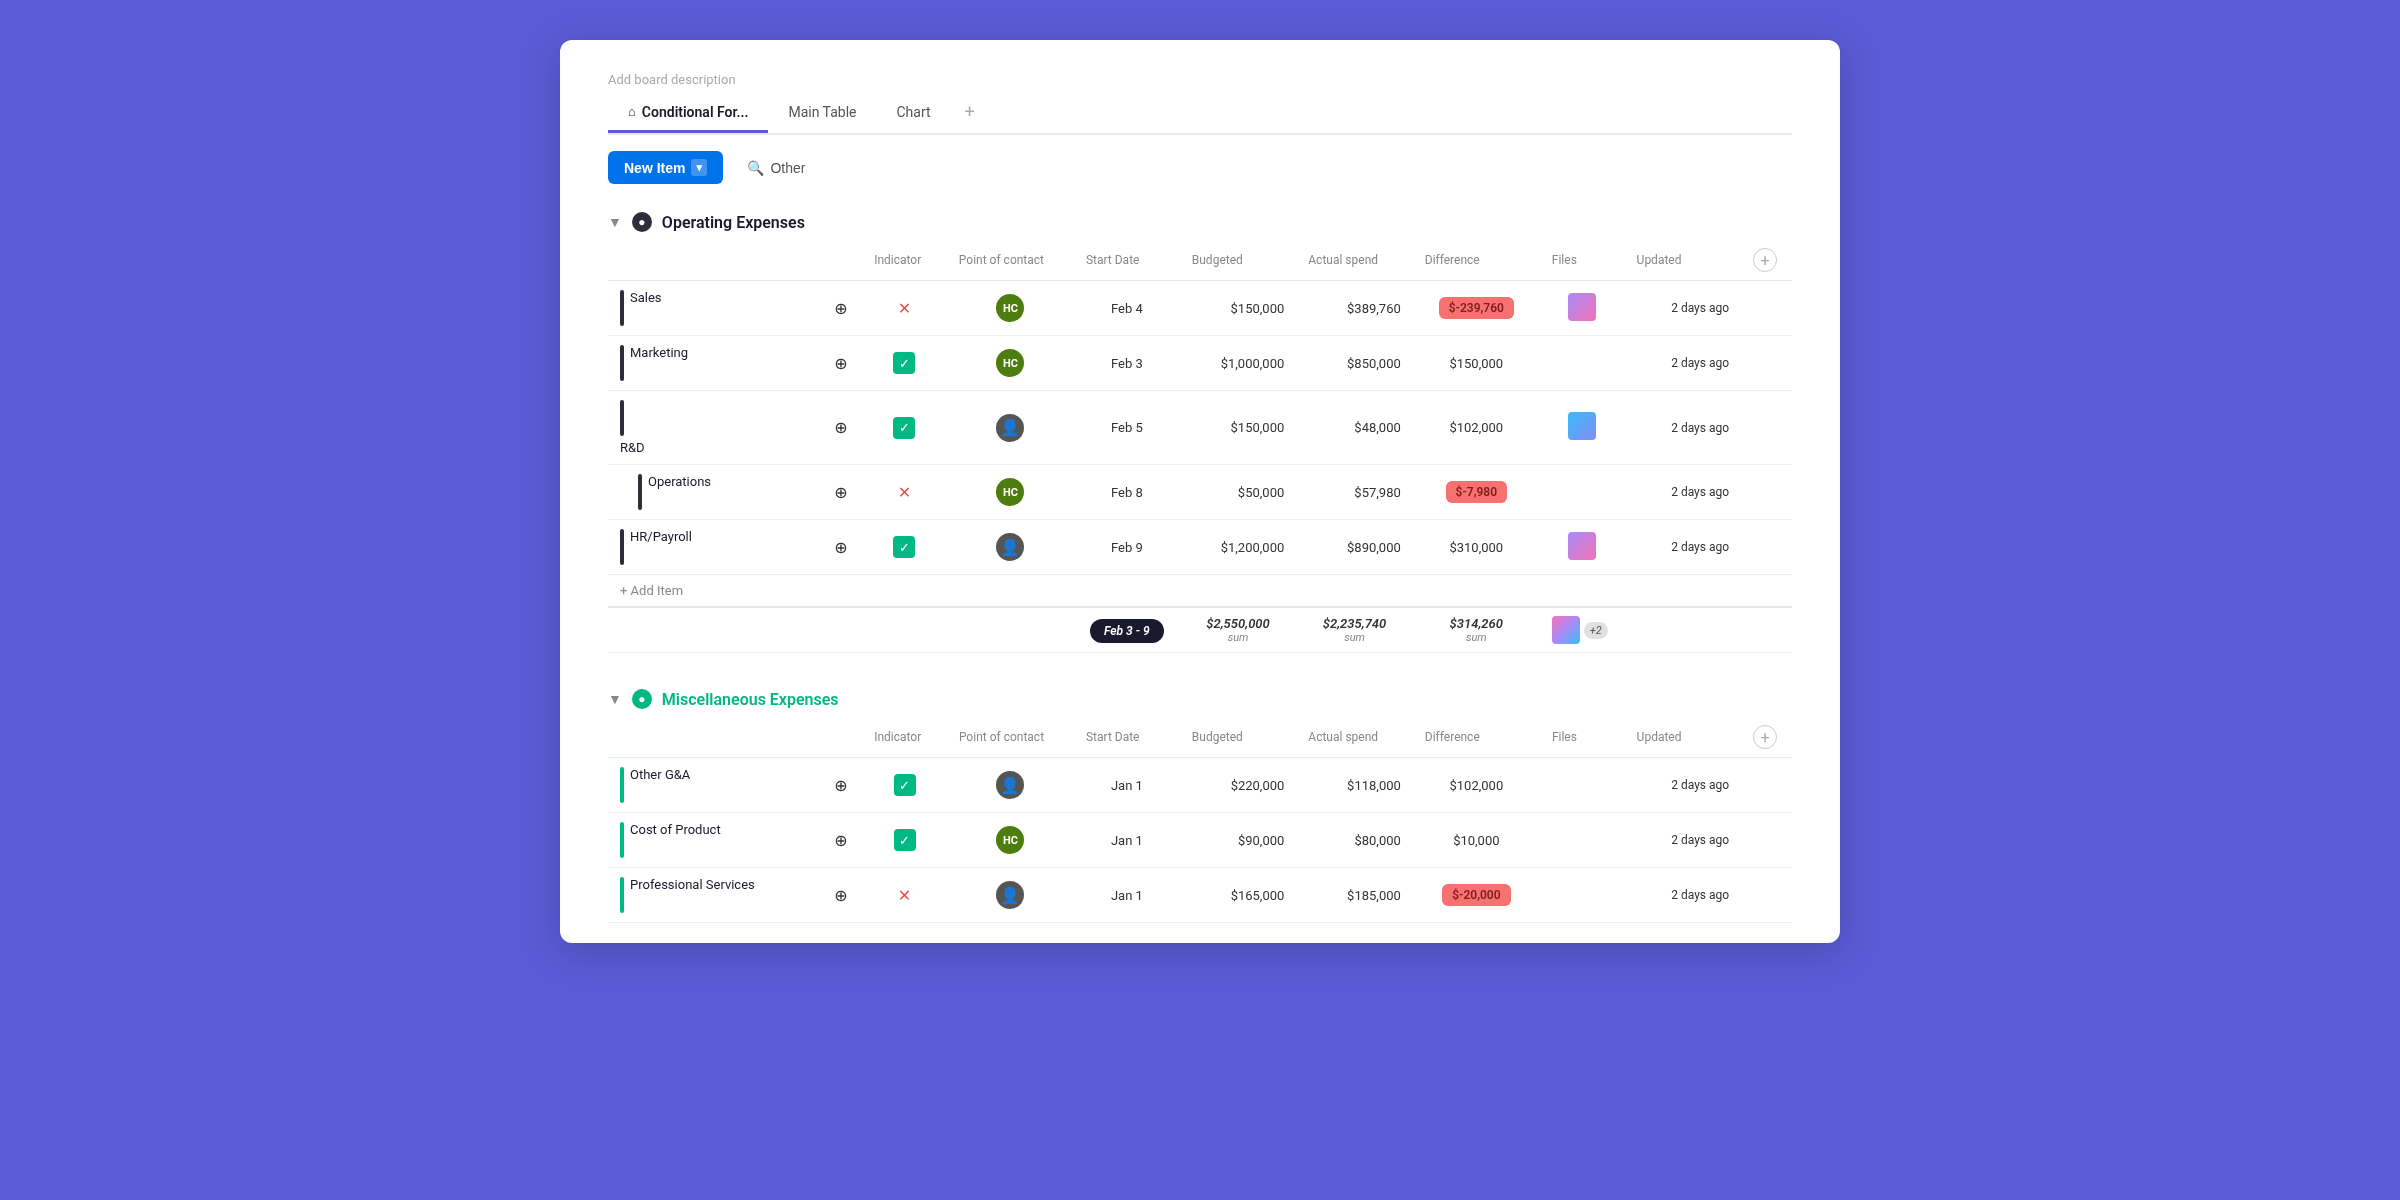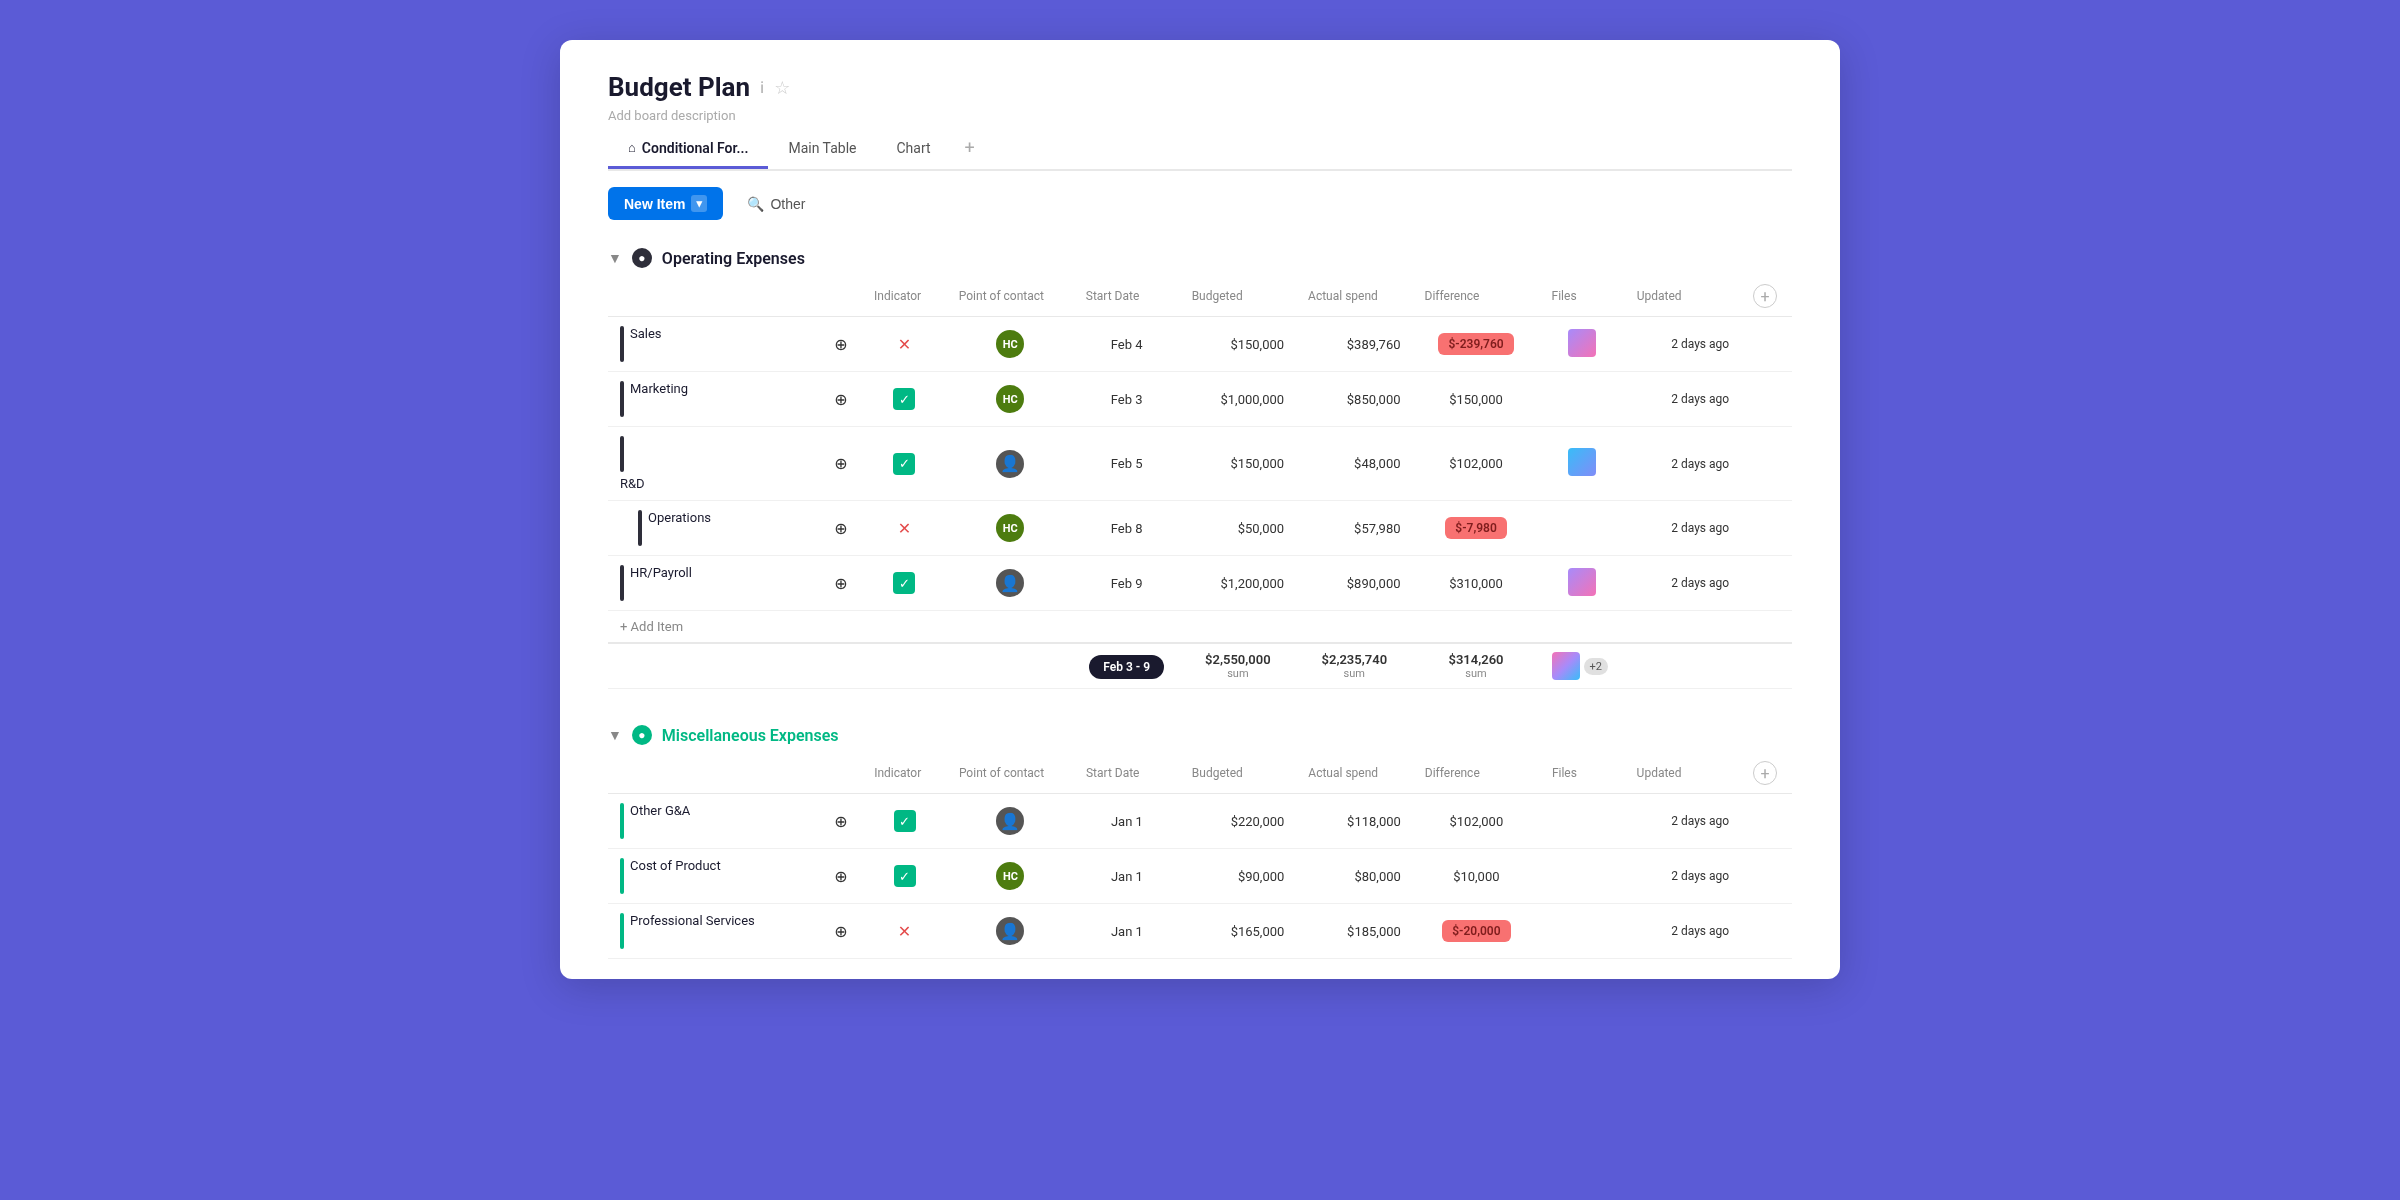--- a/index.html
+++ b/index.html
@@ -233,20 +233,21 @@
     .add-item-row td {
       color: #888;
       font-size: 13px;
       cursor: pointer;
       padding: 8px 12px;
     }
     .summary-row td {
       border-top: 2px solid #e8e8e8;
       padding: 8px 12px;
       font-size: 13px;
+      font-style: italic;
     }
     .date-badge {
       background: #1a1a2e;
       color: #fff;
       border-radius: 20px;
       padding: 5px 14px;
       font-size: 12px;
       font-weight: 600;
       white-space: nowrap;
     }
@@ -300,25 +301,20 @@
     }
     .group-icon-circle.dark { background: #2e2e3a; color: #fff; }
     .group-icon-circle.green { background: #00b884; color: #fff; }
     td.name-col { min-width: 180px; }
   </style>
 </head>
 <body>
 
 <div class="app-window">
   <div class="app-header">
-    <div class="board-title-row">
-      <span class="board-title">Budget Plan</span>
-      <span class="info-icon">ℹ</span>
-      <span class="star-icon">☆</span>
-    </div>
     <div class="board-desc">Add board description</div>
     <div class="tabs-row">
       <div class="tab active">
         <span class="tab-home-icon">⌂</span>
         <span>Conditional For...</span>
       </div>
       <div class="tab">
         <span>Main Table</span>
       </div>
       <div class="tab">

